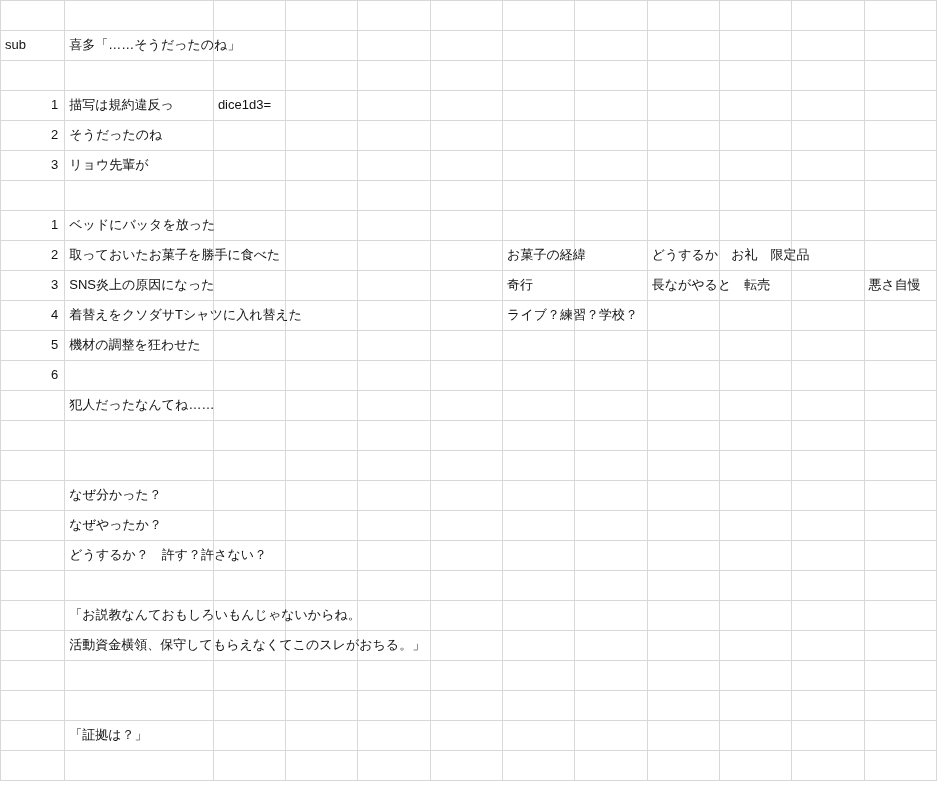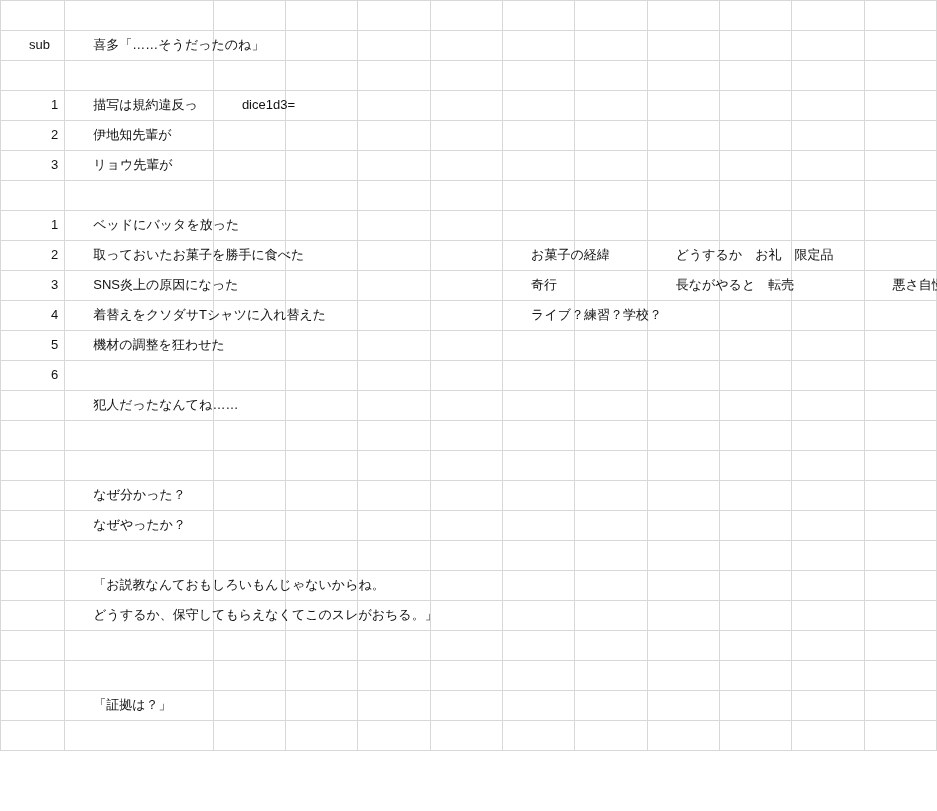--- a/index.html
+++ b/index.html
@@ -51,21 +51,20 @@
   td.txt { text-align: left; }
   td.ovf { overflow: visible; position: relative; }
   td.ovf .spill {
     position: absolute;
     left: 4px;
     top: 0;
     height: 27px;
     line-height: 27px;
     white-space: nowrap;
     pointer-events: none;
-    margin-left: 24px;
   }
 </style>
 </head>
 <body>
 
 <div id="sheet">
   <table class="grid">
     <colgroup>
       <col class="c0">
         <col class="c1">
@@ -145,21 +144,21 @@
           <td></td>
           <td></td>
           <td></td>
           <td></td>
         </tr>
         <tr>
           <td class="num ovf">
             <span class="spill" style="left: auto; right: 6px;">2</span>
           </td>
           <td class="txt ovf">
-            <span class="spill">伊地知先輩が</span>
+            <span class="spill">そうだったのね</span>
           </td>
           <td></td>
           <td></td>
           <td></td>
           <td></td>
           <td></td>
           <td></td>
           <td></td>
           <td></td>
           <td></td>
@@ -386,20 +385,36 @@
           <td></td>
           <td></td>
           <td></td>
           <td></td>
           <td></td>
           <td></td>
           <td></td>
         </tr>
         <tr>
           <td></td>
+          <td class="txt ovf">
+            <span class="spill">どうするか？　許す？許さない？</span>
+          </td>
+          <td></td>
+          <td></td>
+          <td></td>
+          <td></td>
+          <td></td>
+          <td></td>
+          <td></td>
+          <td></td>
+          <td></td>
+          <td></td>
+        </tr>
+        <tr>
+          <td></td>
           <td></td>
           <td></td>
           <td></td>
           <td></td>
           <td></td>
           <td></td>
           <td></td>
           <td></td>
           <td></td>
           <td></td>
@@ -417,21 +432,21 @@
           <td></td>
           <td></td>
           <td></td>
           <td></td>
           <td></td>
           <td></td>
         </tr>
         <tr>
           <td></td>
           <td class="txt ovf">
-            <span class="spill">どうするか、保守してもらえなくてこのスレがおちる。」</span>
+            <span class="spill">活動資金横領、保守してもらえなくてこのスレがおちる。」</span>
           </td>
           <td></td>
           <td></td>
           <td></td>
           <td></td>
           <td></td>
           <td></td>
           <td></td>
           <td></td>
           <td></td>

